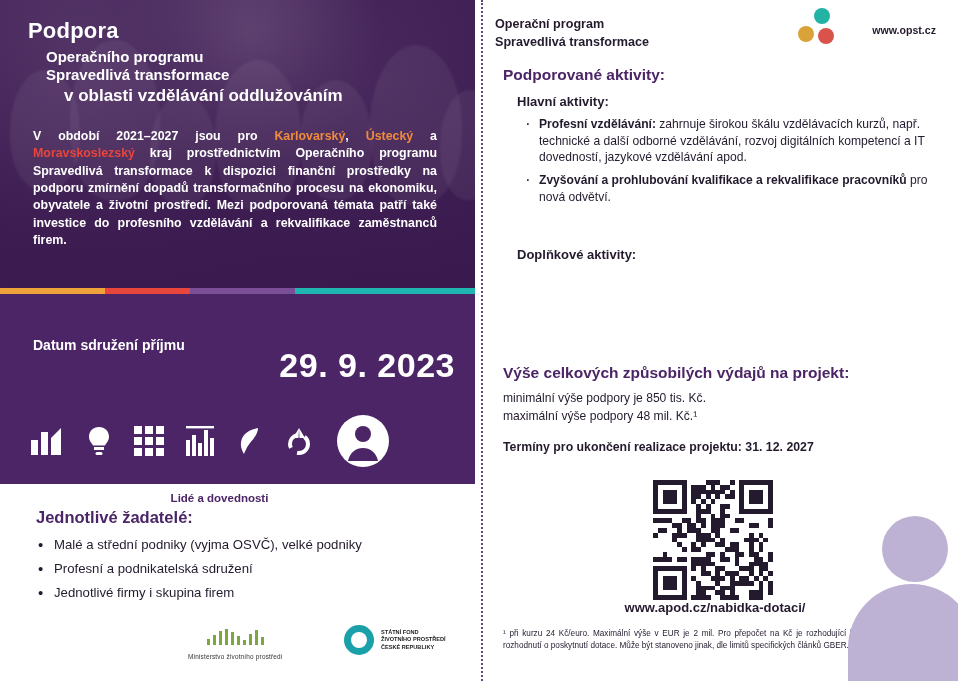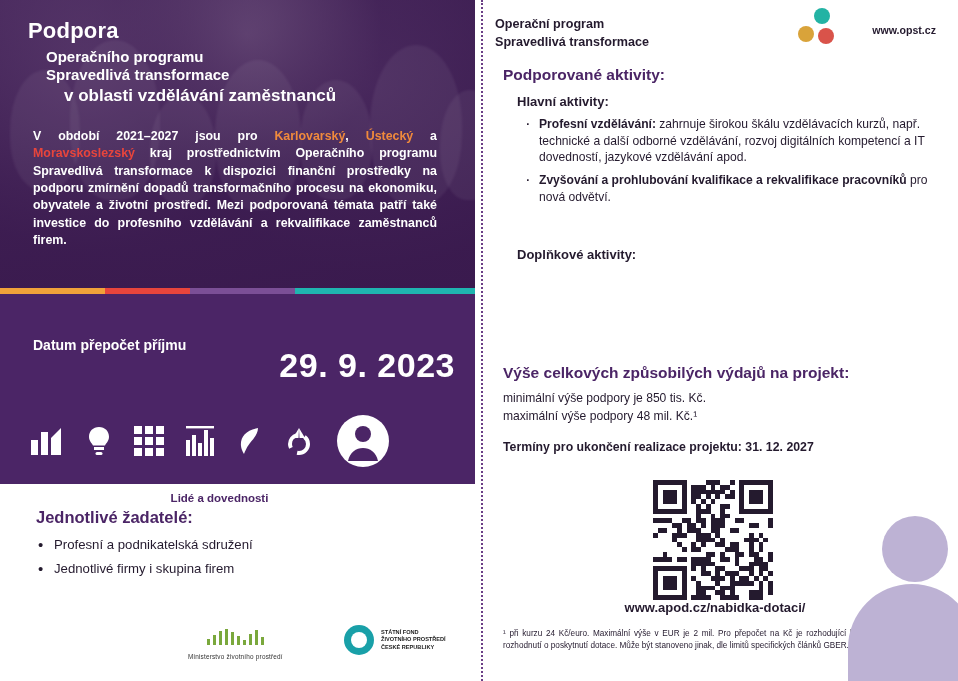--- a/index.html
+++ b/index.html
@@ -217,33 +217,33 @@
           <span style="left: 215px; top: 60px; width: 86px; height: 150px;"></span>
           <span style="left: 300px; top: 80px; width: 72px; height: 120px;"></span>
           <span style="left: 370px; top: 45px; width: 92px; height: 160px;"></span>
           <span style="left: 440px; top: 90px; width: 60px; height: 110px;"></span>
         </div>
 
       <div class="hero-title">
         <div class="l1">Podpora</div>
         <div class="l2">Operačního programu</div>
         <div class="l3">Spravedlivá transformace</div>
-        <div class="l4">v oblasti vzdělávání zaměstnanců</div>
+        <div class="l4">v oblasti vzdělávání oddlužováním</div>
       </div>
 
       <div class="hero-body">
         <span>V období 2021–2027 jsou pro </span><span class="hl-orange">Karlovarský</span><span>, </span><span class="hl-orange">Ústecký</span><span> a </span><span class="hl-red">Moravskoslezský</span><span> kraj prostřednictvím Operačního programu Spravedlivá transformace k dispozici finanční prostředky na podporu zmírnění dopadů transformačního procesu na ekonomiku, obyvatele a životní prostředí. Mezi podporovaná témata patří také investice do profesního vzdělávání a rekvalifikace zaměstnanců firem.</span>
       </div>
     </div>
 
     <div class="hero-stripe"></div>
 
     <div class="date-block">
       <div class="date-label">
-        <div>Datum přepočet příjmu</div>
+        <div>Datum sdružení příjmu</div>
       </div>
       <div class="date-value">29. 9. 2023</div>
 
       <div class="icon-row">
         <span>
           <svg width="34" height="30" viewBox="0 0 34 30">
               <rect x="1" y="14" width="7" height="15" fill="#fff"></rect>
               <rect x="11" y="6" width="7" height="23" fill="#fff"></rect>
               <path d="M21 29 V12 L31 2 V29 Z" fill="#fff"></path>
             </svg>
@@ -302,20 +302,21 @@
             </svg>
         </span>
       </div>
     </div>
 
     <div class="skills-label">Lidé a dovednosti</div>
 
     <div class="applicants">
       <h3>Jednotlivé žadatelé:</h3>
       <ul>
+        <li>Malé a střední podniky (vyjma OSVČ), velké podniky</li>
         <li>Profesní a podnikatelská sdružení</li>
         <li>Jednotlivé firmy i skupina firem</li>
       </ul>
     </div>
 
     <div class="logos">
 
       <div class="logo-mzp">
         <span class="mzp-bars" id="mzpBars">
             <i style="height: 6px;"></i>

